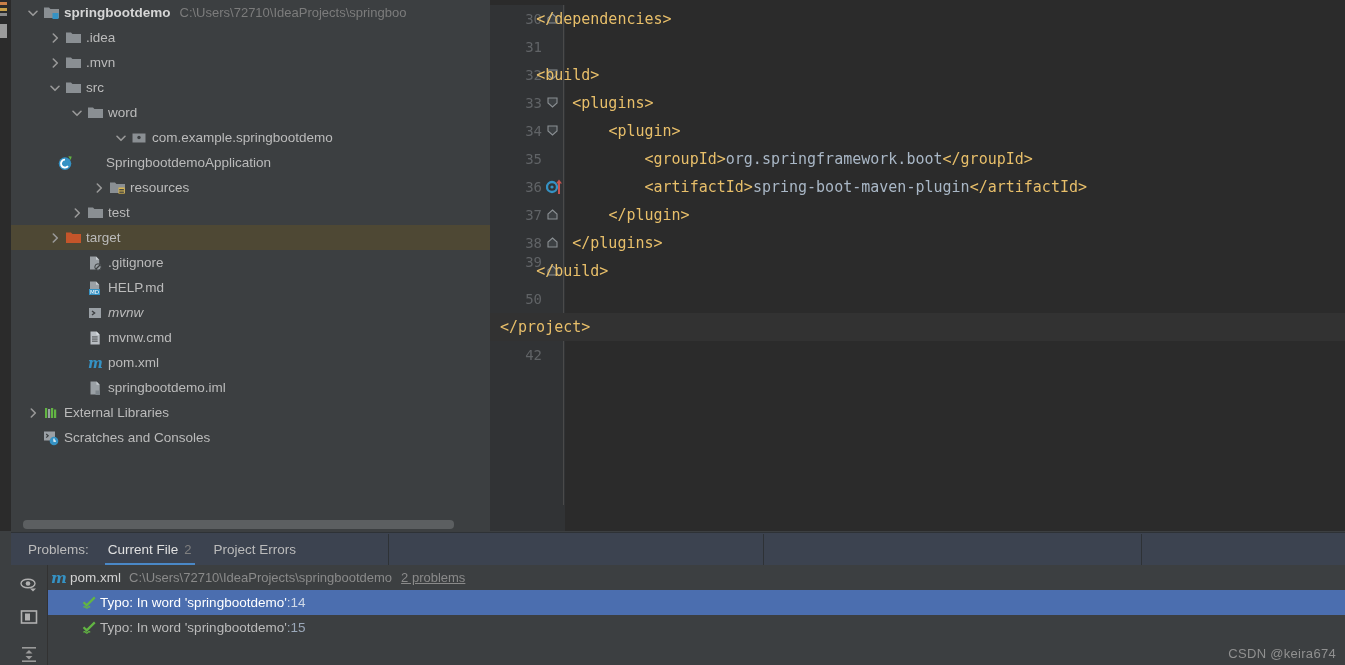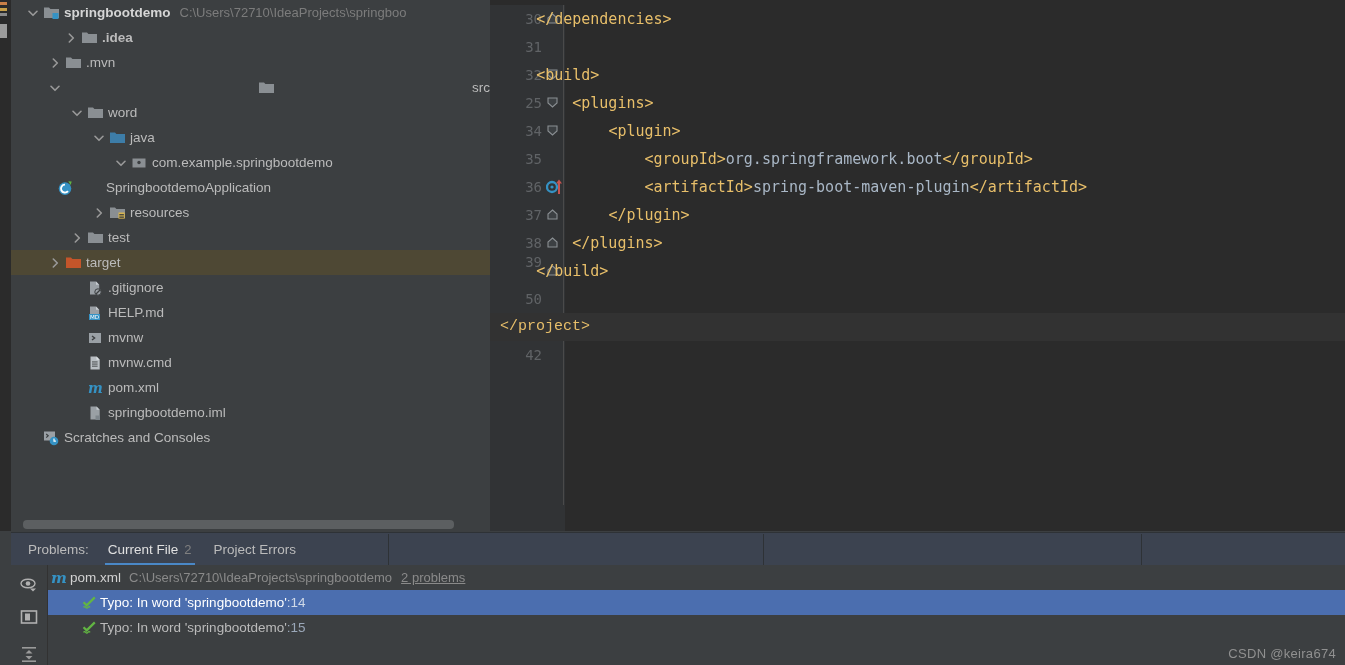--- a/index.html
+++ b/index.html
@@ -225,21 +225,21 @@
           </span>
           <span class="icon">
             <svg width="17" height="15" viewBox="0 0 17 15">
              <path d="M1 2.5h5l1.4 1.6H16V13H1z" fill="#8a8f93"></path>
              <rect x="9.5" y="8" width="6" height="6" fill="#3592c4"></rect>
            </svg>
           </span>
           <span class="label bold">springbootdemo</span>
           <span class="subpath">C:\Users\72710\IdeaProjects\springboo</span>
         </div>
-        <div class="tree-row" style="padding-left: 52px; font-weight: bold;">
+        <div class="tree-row" style="padding-left: 36px;">
           <span class="arrow">
             <svg width="12" height="12" viewBox="0 0 12 12">
       <path d="M4.3 2 L8.3 6 L4.3 10" fill="none" stroke="#9a9a9a" stroke-width="1.6" stroke-linecap="round" stroke-linejoin="round"></path>
     </svg>
           </span>
           <span class="icon">
             <svg width="17" height="15" viewBox="0 0 17 15">
              <path d="M1 2.5h5l1.4 1.6H16V13H1z" fill="#8a8f93"></path>
            </svg>
           </span>
@@ -251,21 +251,21 @@
       <path d="M4.3 2 L8.3 6 L4.3 10" fill="none" stroke="#9a9a9a" stroke-width="1.6" stroke-linecap="round" stroke-linejoin="round"></path>
     </svg>
           </span>
           <span class="icon">
             <svg width="17" height="15" viewBox="0 0 17 15">
              <path d="M1 2.5h5l1.4 1.6H16V13H1z" fill="#8a8f93"></path>
            </svg>
           </span>
           <span class="label">.mvn</span>
         </div>
-        <div class="tree-row" style="padding-left: 36px; justify-content: space-between;">
+        <div class="tree-row" style="padding-left: 36px;">
           <span class="arrow">
             <svg width="12" height="12" viewBox="0 0 12 12">
       <path d="M2 4.3 L6 8.3 L10 4.3" fill="none" stroke="#9a9a9a" stroke-width="1.6" stroke-linecap="round" stroke-linejoin="round"></path>
     </svg>
           </span>
           <span class="icon">
             <svg width="17" height="15" viewBox="0 0 17 15">
              <path d="M1 2.5h5l1.4 1.6H16V13H1z" fill="#8a8f93"></path>
            </svg>
           </span>
@@ -276,33 +276,20 @@
             <svg width="12" height="12" viewBox="0 0 12 12">
       <path d="M2 4.3 L6 8.3 L10 4.3" fill="none" stroke="#9a9a9a" stroke-width="1.6" stroke-linecap="round" stroke-linejoin="round"></path>
     </svg>
           </span>
           <span class="icon">
             <svg width="17" height="15" viewBox="0 0 17 15">
              <path d="M1 2.5h5l1.4 1.6H16V13H1z" fill="#8a8f93"></path>
            </svg>
           </span>
           <span class="label">word</span>
-        </div>
-        <div class="tree-row" style="padding-left: 80px;">
-          <span class="arrow">
-            <svg width="12" height="12" viewBox="0 0 12 12">
-      <path d="M2 4.3 L6 8.3 L10 4.3" fill="none" stroke="#9a9a9a" stroke-width="1.6" stroke-linecap="round" stroke-linejoin="round"></path>
-    </svg>
-          </span>
-          <span class="icon">
-            <svg width="17" height="15" viewBox="0 0 17 15">
-             <path d="M1 2.5h5l1.4 1.6H16V13H1z" fill="#3d7da8"></path>
-           </svg>
-          </span>
-          <span class="label">java</span>
         </div>
         <div class="tree-row" style="padding-left: 102px;">
           <span class="arrow">
             <svg width="12" height="12" viewBox="0 0 12 12">
       <path d="M2 4.3 L6 8.3 L10 4.3" fill="none" stroke="#9a9a9a" stroke-width="1.6" stroke-linecap="round" stroke-linejoin="round"></path>
     </svg>
           </span>
           <span class="icon">
             <svg width="17" height="15" viewBox="0 0 17 15">
              <path d="M1.5 3.5h13v9h-13z" fill="#8a8f93"></path>
@@ -382,21 +369,21 @@
           <span class="icon">
             <svg width="16" height="16" viewBox="0 0 16 16">
              <path d="M3 1.5h6l3.2 3.2V14.5H3z" fill="#9aa0a5"></path>
              <path d="M9 1.5l3.2 3.2H9z" fill="#c6cbd0"></path>
              <rect x="2" y="9" width="11" height="6" fill="#3592c4"></rect>
              <text x="3" y="14" font-family="DejaVu Sans, sans-serif" font-size="5.6" fill="#ffffff">MD</text>
            </svg>
           </span>
           <span class="label">HELP.md</span>
         </div>
-        <div class="tree-row" style="padding-left: 58px;">
+        <div class="tree-row" style="padding-left: 58px; font-style: italic;">
           <span class="arrow"></span>
           <span class="icon">
             <svg width="16" height="14" viewBox="0 0 16 14">
              <rect x="2" y="2" width="12" height="10" fill="#9aa0a5"></rect>
              <path d="M5 5l2.6 2L5 9" fill="none" stroke="#3c3f41" stroke-width="1.4"></path>
            </svg>
           </span>
           <span class="label">mvnw</span>
         </div>
         <div class="tree-row" style="padding-left: 58px;">
@@ -424,20 +411,36 @@
         <div class="tree-row" style="padding-left: 58px;">
           <span class="arrow"></span>
           <span class="icon">
             <svg width="16" height="16" viewBox="0 0 16 16">
              <path d="M3.5 1.5h6l3.2 3.2V14.5H3.5z" fill="#9aa0a5"></path>
              <path d="M9.5 1.5l3.2 3.2H9.5z" fill="#c6cbd0"></path>
              <rect x="8.5" y="10.5" width="4.5" height="4.5" fill="#7e868c"></rect>
            </svg>
           </span>
           <span class="label">springbootdemo.iml</span>
+        </div>
+        <div class="tree-row" style="padding-left: 14px;">
+          <span class="arrow">
+            <svg width="12" height="12" viewBox="0 0 12 12">
+      <path d="M4.3 2 L8.3 6 L4.3 10" fill="none" stroke="#9a9a9a" stroke-width="1.6" stroke-linecap="round" stroke-linejoin="round"></path>
+    </svg>
+          </span>
+          <span class="icon">
+            <svg width="17" height="15" viewBox="0 0 17 15">
+             <rect x="2" y="3" width="2.2" height="10" fill="#62b543"></rect>
+             <rect x="5" y="4" width="2.2" height="9" fill="#9aa0a5"></rect>
+             <rect x="8" y="3" width="2.2" height="10" fill="#62b543"></rect>
+             <rect x="11" y="4.5" width="2.2" height="8.5" fill="#62b543"></rect>
+           </svg>
+          </span>
+          <span class="label">External Libraries</span>
         </div>
         <div class="tree-row" style="padding-left: 14px;">
           <span class="arrow"></span>
           <span class="icon">
             <svg width="17" height="16" viewBox="0 0 17 16">
              <rect x="1" y="1.5" width="11" height="9" fill="#9aa0a5"></rect>
              <path d="M3.2 4l2 1.8-2 1.8" fill="none" stroke="#3c3f41" stroke-width="1.2"></path>
              <circle cx="11" cy="11" r="4.3" fill="#3592c4"></circle>
              <path d="M11 8.6v2.6h1.9" fill="none" stroke="#ffffff" stroke-width="1.2"></path>
            </svg>
@@ -465,21 +468,21 @@
         <div class="line" style="top: 5px;"><span class="code-text">&nbsp;&nbsp;&nbsp;&nbsp;<span class="tag">&lt;/dependencies&gt;</span></span></div>
         <div class="lnum" style="top: 33px; left: 0px;">31</div>
         <div class="line" style="top: 33px;"><span class="code-text"></span></div>
         <div class="lnum" style="top: 61px; left: 0px;">32</div>
         <div class="fold" style="top: 69px;">
           <svg width="11" height="11" viewBox="0 0 11 11">
           <path d="M1 1 h9 v5 l-4.5 4 l-4.5 -4 z" fill="#3c4043" stroke="#8a8f93" stroke-width="1.1"></path>
         </svg>
         </div>
         <div class="line" style="top: 61px;"><span class="code-text">&nbsp;&nbsp;&nbsp;&nbsp;<span class="tag">&lt;build&gt;</span></span></div>
-        <div class="lnum" style="top: 89px; left: 0px;">25</div>
+        <div class="lnum" style="top: 89px; left: 0px;">33</div>
         <div class="fold" style="top: 97px;">
           <svg width="11" height="11" viewBox="0 0 11 11">
           <path d="M1 1 h9 v5 l-4.5 4 l-4.5 -4 z" fill="#3c4043" stroke="#8a8f93" stroke-width="1.1"></path>
         </svg>
         </div>
         <div class="line" style="top: 89px;"><span class="code-text">&nbsp;&nbsp;&nbsp;&nbsp;&nbsp;&nbsp;&nbsp;&nbsp;<span class="tag">&lt;plugins&gt;</span></span></div>
         <div class="lnum" style="top: 117px; left: 0px;">34</div>
         <div class="fold" style="top: 125px;">
           <svg width="11" height="11" viewBox="0 0 11 11">
           <path d="M1 1 h9 v5 l-4.5 4 l-4.5 -4 z" fill="#3c4043" stroke="#8a8f93" stroke-width="1.1"></path>
@@ -518,21 +521,21 @@
         </div>
         <div class="line" style="top: 257px;"><span class="code-text">&nbsp;&nbsp;&nbsp;&nbsp;<span class="tag">&lt;/build&gt;</span></span></div>
         <div class="lnum" style="top: 285px; left: 0px;">50</div>
         <div class="line" style="top: 285px;"><span class="code-text"></span></div>
         <div class="lnum" style="top: 313px; left: 0px;">41</div>
         <div class="fold" style="top: 321px;">
           <svg width="11" height="11" viewBox="0 0 11 11">
           <path d="M5.5 1 l4.5 4 v5 h-9 v-5 z" fill="#3c4043" stroke="#8a8f93" stroke-width="1.1"></path>
         </svg>
         </div>
-        <div class="line current" style="top: 313px; font-family: Liberation Mono, monospace;"><span class="code-text"><span class="tag">&lt;/project&gt;</span></span></div>
+        <div class="line current" style="top: 313px;"><span class="code-text"><span class="tag">&lt;/project&gt;</span></span></div>
         <div class="lnum" style="top: 341px; left: 0px;">42</div>
         <div class="line" style="top: 341px;"><span class="code-text"></span></div>
       </div>
   </div>
 
   <div class="bottom-panel">
 
     <div class="tabs-bar">
       <div class="tab-item title">Problems:</div>
       <div class="tab-item active">

